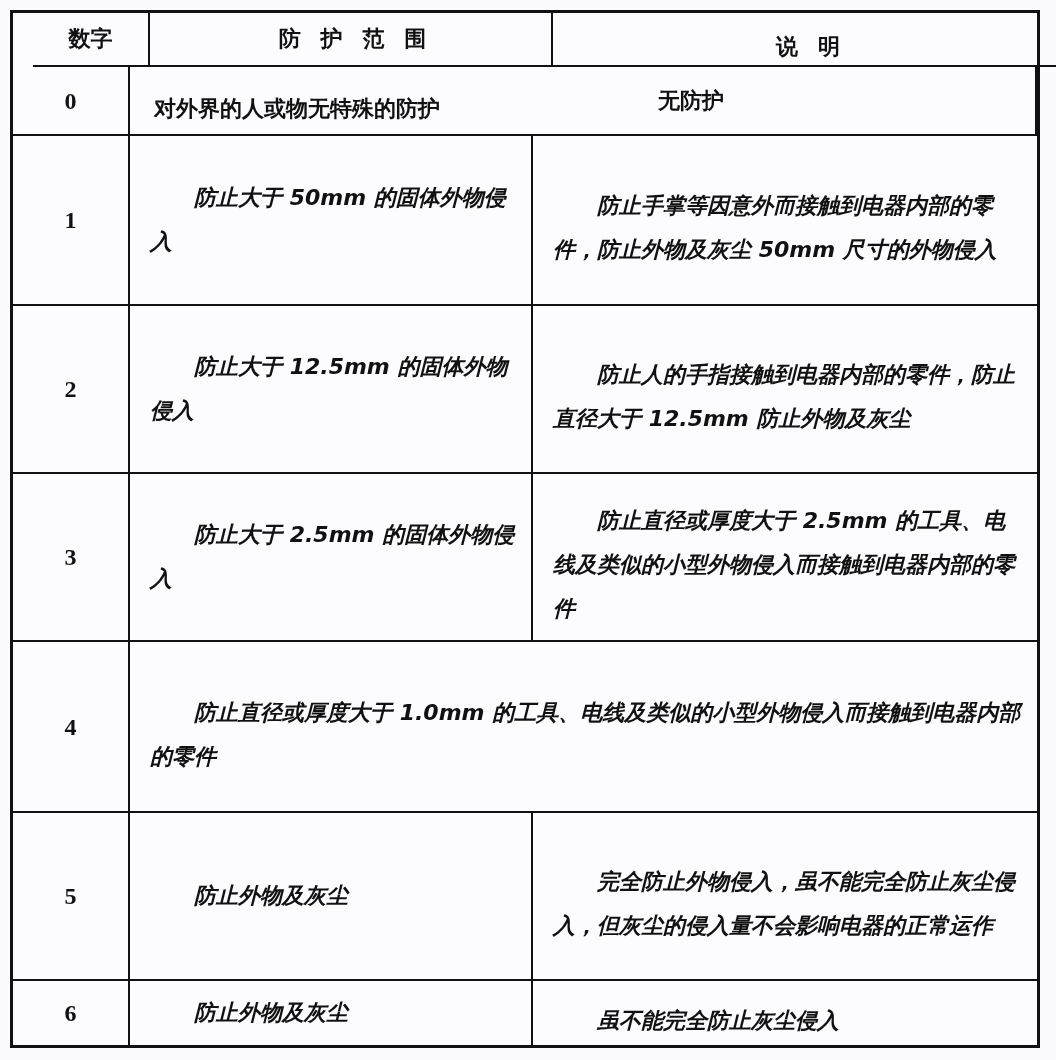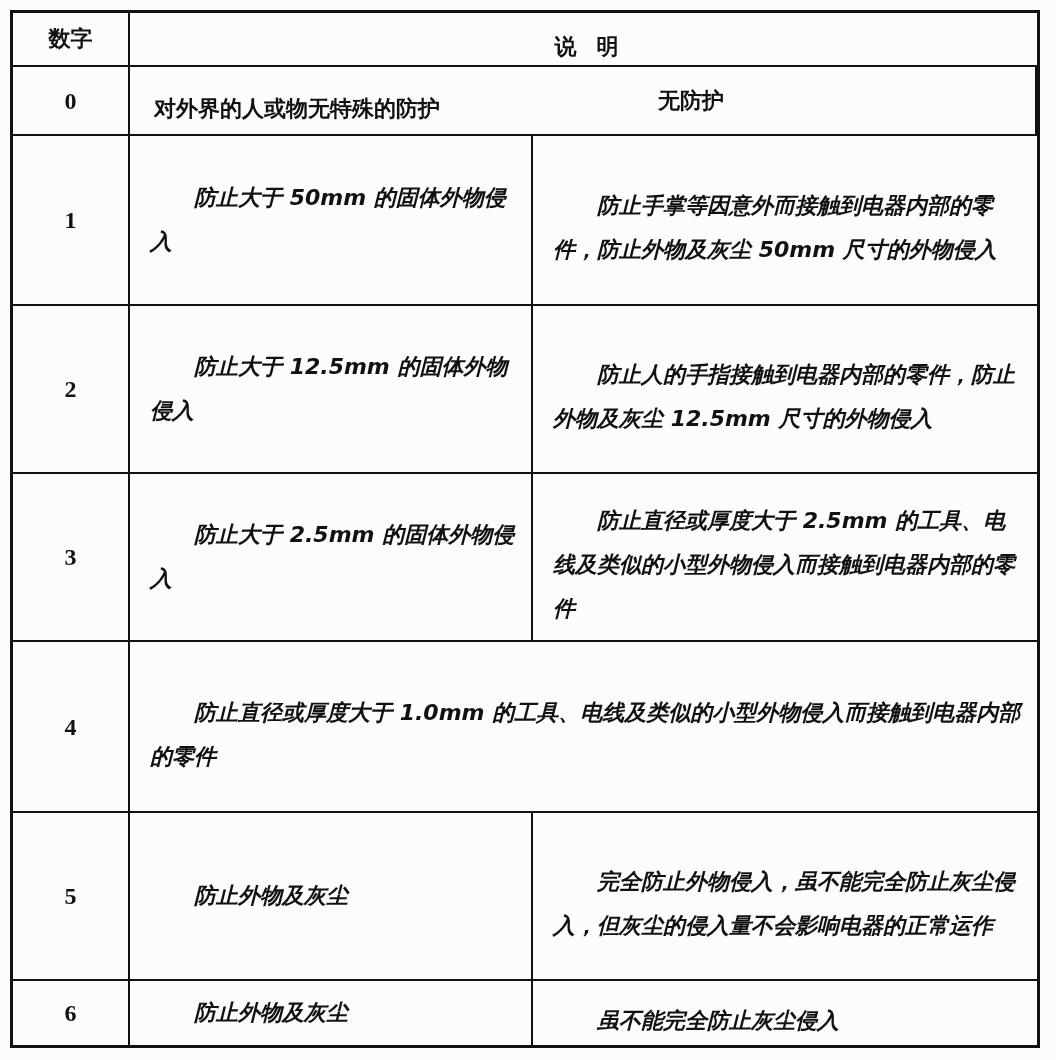--- a/index.html
+++ b/index.html
@@ -62,23 +62,26 @@
   .txt { display: block; word-break: break-all; }
   .indent { text-indent: 2em; font-style: italic; }
   .plain { padding-left: 4px; }
   .num-text { font-weight: bold; font-family: "Liberation Serif", "DejaVu Serif", serif; font-size: 24px; }
 </style>
 </head>
 <body>
 
 <div class="tbl">
 
-  <div class="row head" style="top:0;height:54px;">
+  <div class="row head" style="top:0;height:54px;margin-left:20px;">
     <div class="cell c-num">
         <span>数字</span>
+      </div>
+    <div class="cell c-range">
+        <span>防护范围</span>
       </div>
     <div class="cell c-desc">
         <span>说明</span>
       </div>
   </div>
 
   <div class="row" style="top:54px;height:69px;">
     <div class="cell c-num">
         <span class="num-text">0</span>
       </div>
@@ -103,21 +106,21 @@
   </div>
 
   <div class="row" style="top:293px;height:168px;">
     <div class="cell c-num">
         <span class="num-text">2</span>
       </div>
     <div class="cell c-range">
         <span class="txt indent">防止大于 12.5mm 的固体外物侵入</span>
       </div>
     <div class="cell c-desc">
-        <span class="txt indent">防止人的手指接触到电器内部的零件，防止外物及灰尘 12.5mm 尺寸的外物侵入</span>
+        <span class="txt indent">防止人的手指接触到电器内部的零件，防止直径大于 12.5mm 防止外物及灰尘</span>
       </div>
   </div>
 
   <div class="row" style="top:461px;height:168px;">
     <div class="cell c-num">
         <span class="num-text">3</span>
       </div>
     <div class="cell c-range">
         <span class="txt indent">防止大于 2.5mm 的固体外物侵入</span>
       </div>

